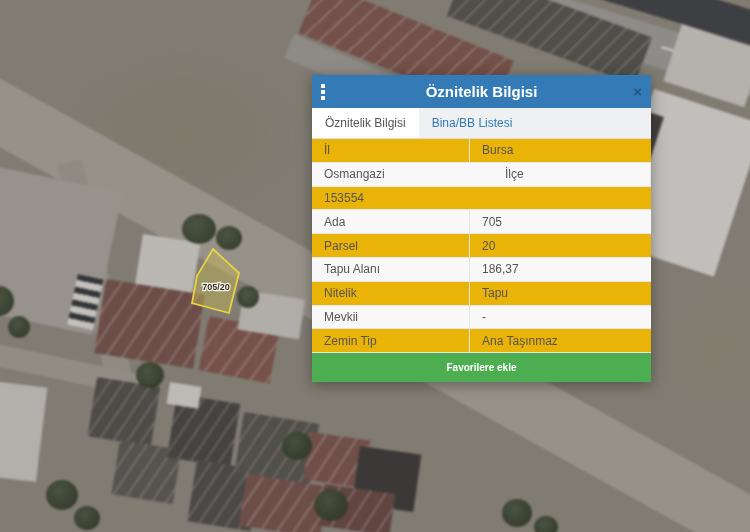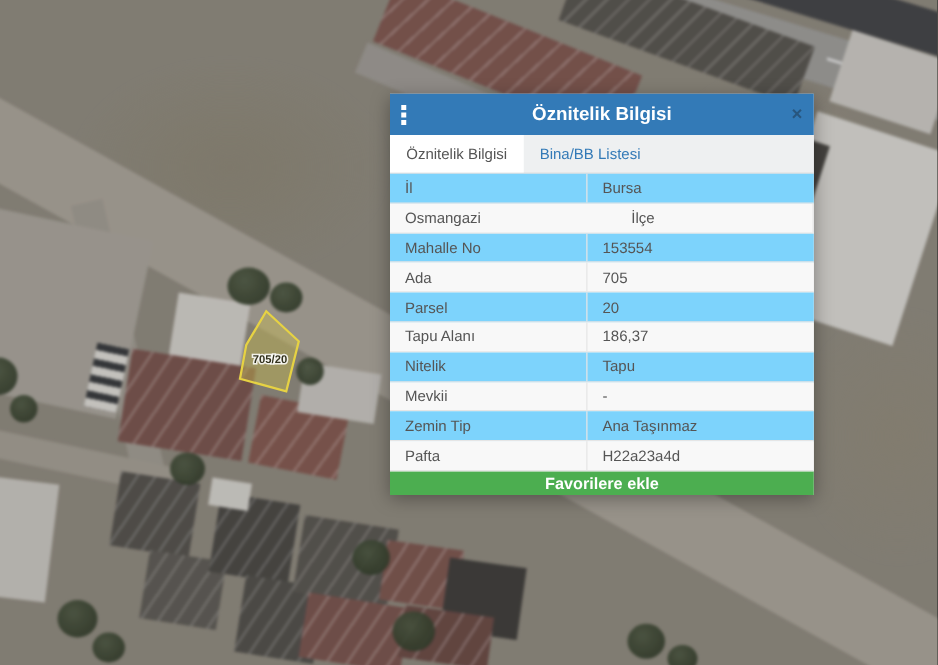--- a/index.html
+++ b/index.html
@@ -33,28 +33,28 @@
   #menu-icon i{display:block;width:4px;height:4px;background:#fff;}
   #popup-title{flex:1;text-align:center;color:#fff;font-size:15px;font-weight:bold;}
   #close-icon{width:14px;text-align:right;color:#28567e;font-size:15px;font-weight:bold;
               line-height:1;cursor:pointer;}
   #tabbar{height:31px;background:#eef0f1;display:flex;border-bottom:1px solid #ddd;box-sizing:border-box;}
   .tab{padding:0 13px;line-height:30px;font-size:12px;cursor:pointer;}
   .tab.active{background:#fff;color:#555;}
   .tab.inactive{color:#337ab7;}
   #attr-table{display:flex;flex-direction:column;}
   .row{display:flex;height:23.8px;box-sizing:border-box;border-bottom:1px solid #e5e5e5;
-       align-items:center;background:#7dd3fc;}
+       align-items:center;background:#eab308;}
   .row:nth-child(even){background:#f8f8f8;}
   .cell{padding-left:12px;white-space:nowrap;overflow:hidden;}
   .cell.lbl{width:158px;box-sizing:border-box;align-self:stretch;display:flex;align-items:center;
             border-right:1px solid #e5e5e5;}
   .cell.val{flex:1;}
-  #fav-btn{display:block;width:100%;height:19px;border:none;background:#4cae50;color:#fff;
-           font-family:"Liberation Sans",sans-serif;font-size:13px;font-weight:bold;cursor:pointer;}
+  #fav-btn{display:block;width:100%;height:29px;border:none;background:#4cae50;color:#fff;
+           font-family:"Liberation Sans",sans-serif;font-size:10px;font-weight:bold;cursor:pointer;}
 </style>
 </head>
 <body>
 
 <div id="stage">
 
   <div id="map">
     <div id="map-deco">
 
       <div class="patch" style="left:60px;top:50px;width:260px;height:180px;background:radial-gradient(ellipse,rgba(139,131,110,.6),rgba(139,131,110,0) 70%);"></div>
@@ -139,21 +139,20 @@
     <div id="attr-table">
       <div class="row">
         <div class="cell lbl">İl</div>
         <div class="cell val">Bursa</div>
       </div>
       <div class="row">
         <div class="cell val">Osmangazi</div>
         <div class="cell lbl">İlçe</div>
       </div>
       <div class="row">
-        <div class="cell lbl">Mahalle No</div>
         <div class="cell val">153554</div>
       </div>
       <div class="row">
         <div class="cell lbl">Ada</div>
         <div class="cell val">705</div>
       </div>
       <div class="row">
         <div class="cell lbl">Parsel</div>
         <div class="cell val">20</div>
       </div>
@@ -166,22 +165,18 @@
         <div class="cell val">Tapu</div>
       </div>
       <div class="row">
         <div class="cell lbl">Mevkii</div>
         <div class="cell val">-</div>
       </div>
       <div class="row">
         <div class="cell lbl">Zemin Tip</div>
         <div class="cell val">Ana Taşınmaz</div>
       </div>
-      <div class="row">
-        <div class="cell lbl">Pafta</div>
-        <div class="cell val">H22a23a4d</div>
-      </div>
     </div>
 
     <button id="fav-btn">Favorilere ekle</button>
   </div>
 
 </div>
 
 </body></html>

